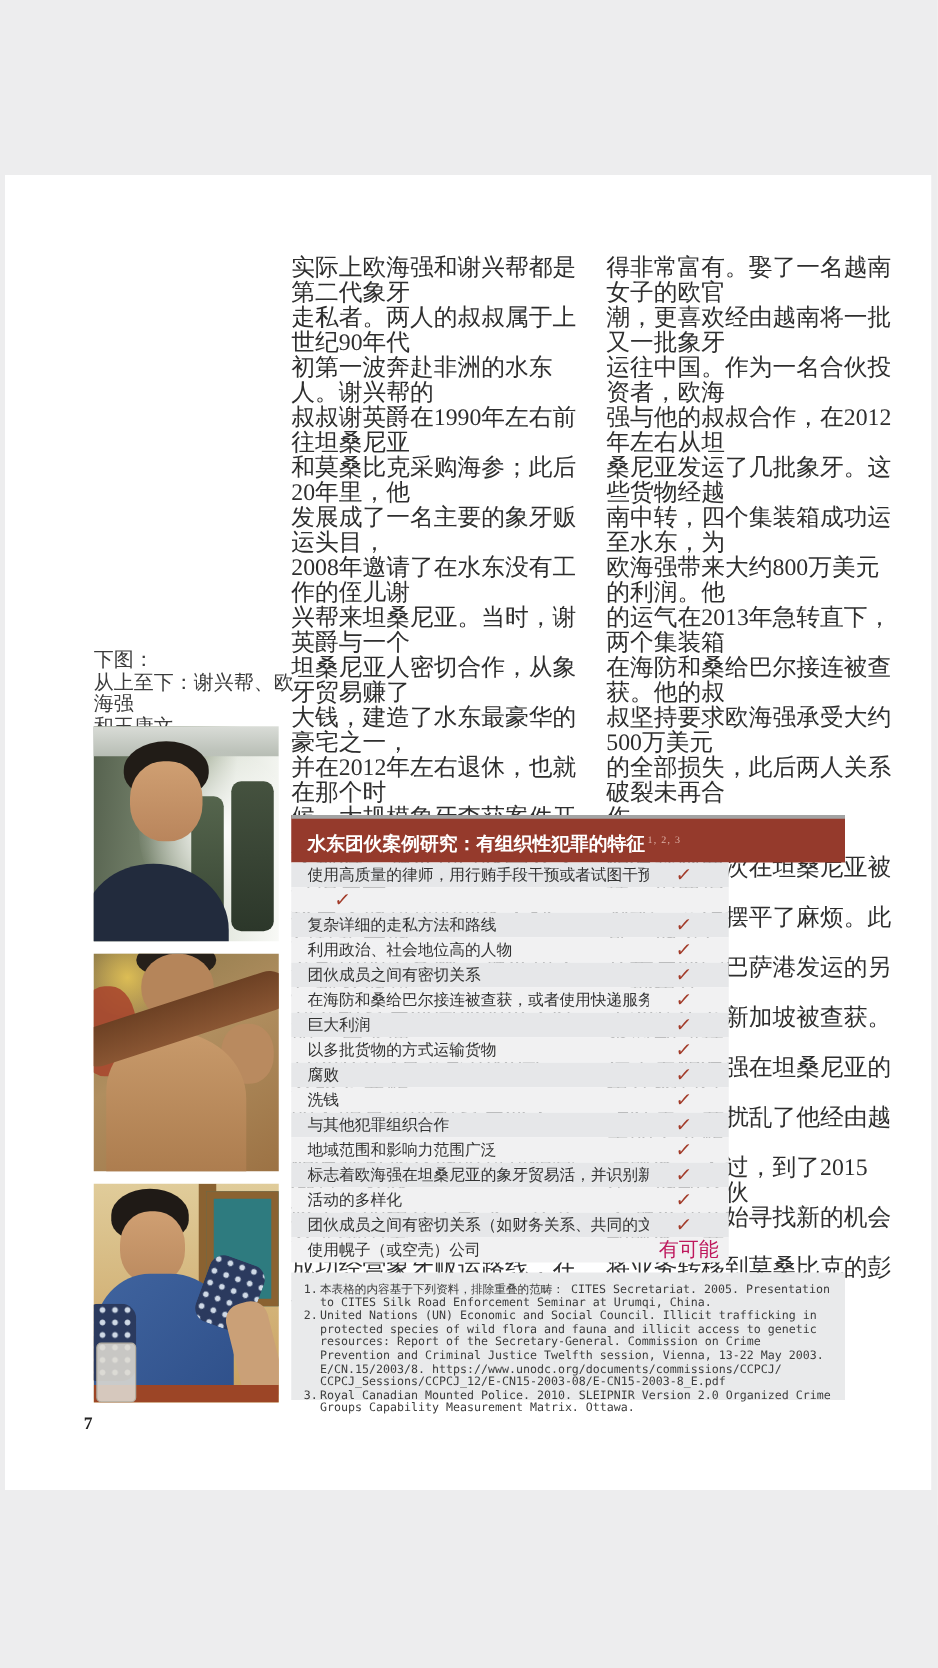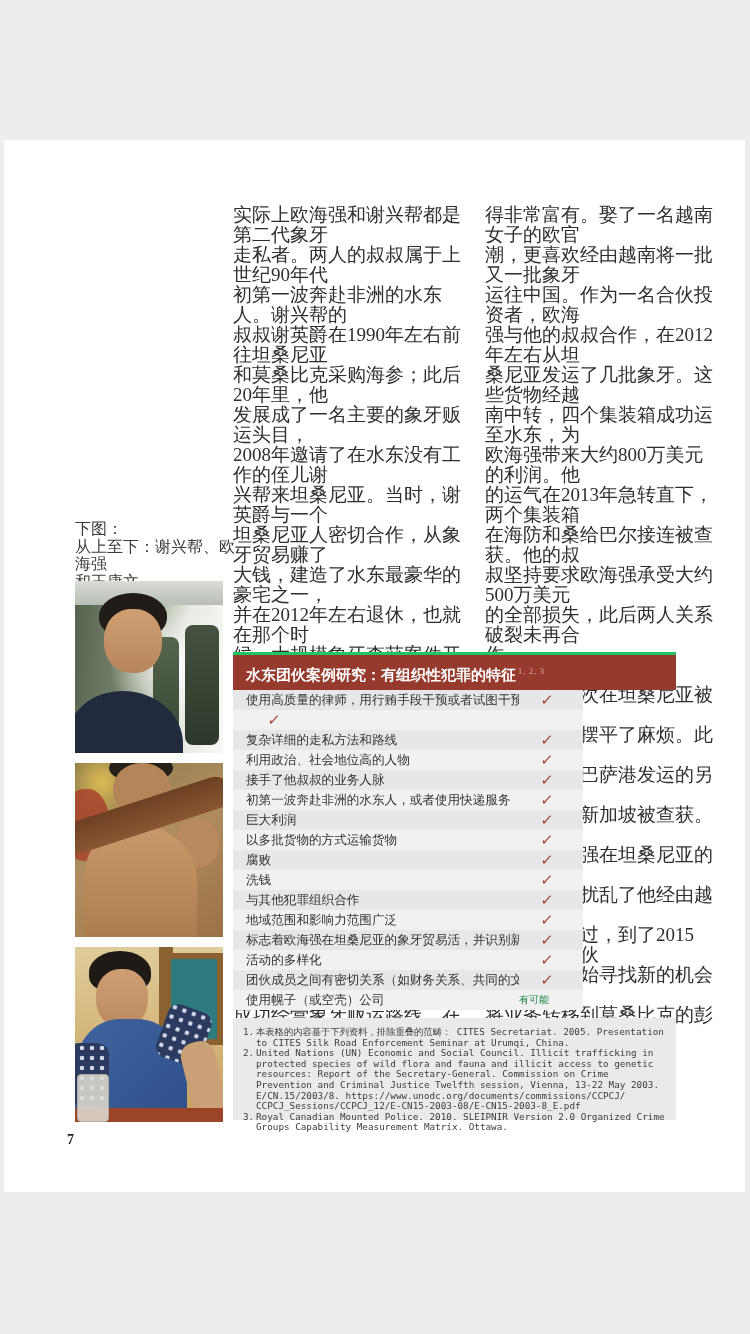--- a/index.html
+++ b/index.html
@@ -69,32 +69,32 @@
      background-color:#2b3a5e;
      background-image:radial-gradient(#cfd9e6 2px,transparent 2.6px);background-size:10px 10px;}
   .p3-arm{left:112px;top:94px;width:34px;height:80px;border-radius:14px;background:#caa077;
      transform:rotate(-14deg);}
   .p3-table{left:0;top:161px;width:148px;height:14px;background:#9c4526;}
   .p3-glass{left:2px;top:127px;width:30px;height:46px;border-radius:4px;
      background:rgba(222,219,211,.88);border:1px solid #b3ada0;}
 
   
   .thead{position:absolute;left:233px;top:652px;width:443px;height:38px;box-sizing:border-box;
-     background:#953a2c;border-top:3px solid #22c55e;color:#ffffff;
+     background:#953a2c;border-top:3px solid #a3a3a3;color:#ffffff;
      font-size:15px;font-weight:bold;line-height:34px;padding-left:13px;}
   .thead sup{font-size:8px;font-weight:normal;color:#ddb1a6;margin-left:2px;letter-spacing:1px;}
   .trows{position:absolute;left:233px;top:690px;width:350px;}
   .trow{height:20px;display:flex;align-items:center;box-sizing:border-box;
      padding:0 8px 0 13px;font-size:12.6px;color:#333;}
   .trow:nth-child(odd){background:#e6e7e9;}
   .trow:nth-child(even){background:#f1f1f2;}
   .tlabel{flex:1;white-space:nowrap;overflow:hidden;}
   .tmark{width:56px;text-align:center;color:#a23b29;font-size:15px;
      font-family:"DejaVu Sans",sans-serif;transform:skewX(-8deg);}
-  .tnote{width:56px;text-align:left;color:#15803d;font-size:10px;transform:none;}
+  .tnote{width:56px;text-align:right;color:#be185d;font-size:16px;transform:none;}
 
   
   .tfoot{position:absolute;left:233px;top:1018px;width:443px;height:102px;box-sizing:border-box;
      background:#e9eaeb;padding:9px 10px 0 10px;
      font-family:"DejaVu Sans Mono","Liberation Mono",monospace;
      font-size:9.3px;line-height:10.6px;color:#3c3c3c;}
   .fitem{display:flex;}
   .fnum{width:13px;flex:none;}
   .ftext{flex:1;}
 </style>
@@ -202,25 +202,25 @@
     </div>
     <div class="trow">
       <span class="tlabel">复杂详细的走私方法和路线</span>
       <span class="tmark">✓</span>
     </div>
     <div class="trow">
       <span class="tlabel">利用政治、社会地位高的人物</span>
       <span class="tmark">✓</span>
     </div>
     <div class="trow">
-      <span class="tlabel">接手了他叔叔的业务人脉</span>
-      <span class="tmark">✓</span>
-    </div>
-    <div class="trow">
-      <span class="tlabel">初第一波奔赴非洲的水东人，或者使用快递服务</span>
+      <span class="tlabel">团伙成员之间有密切关系</span>
+      <span class="tmark">✓</span>
+    </div>
+    <div class="trow">
+      <span class="tlabel">在海防和桑给巴尔接连被查获，或者使用快递服务</span>
       <span class="tmark">✓</span>
     </div>
     <div class="trow">
       <span class="tlabel">巨大利润</span>
       <span class="tmark">✓</span>
     </div>
     <div class="trow">
       <span class="tlabel">以多批货物的方式运输货物</span>
       <span class="tmark">✓</span>
     </div>

